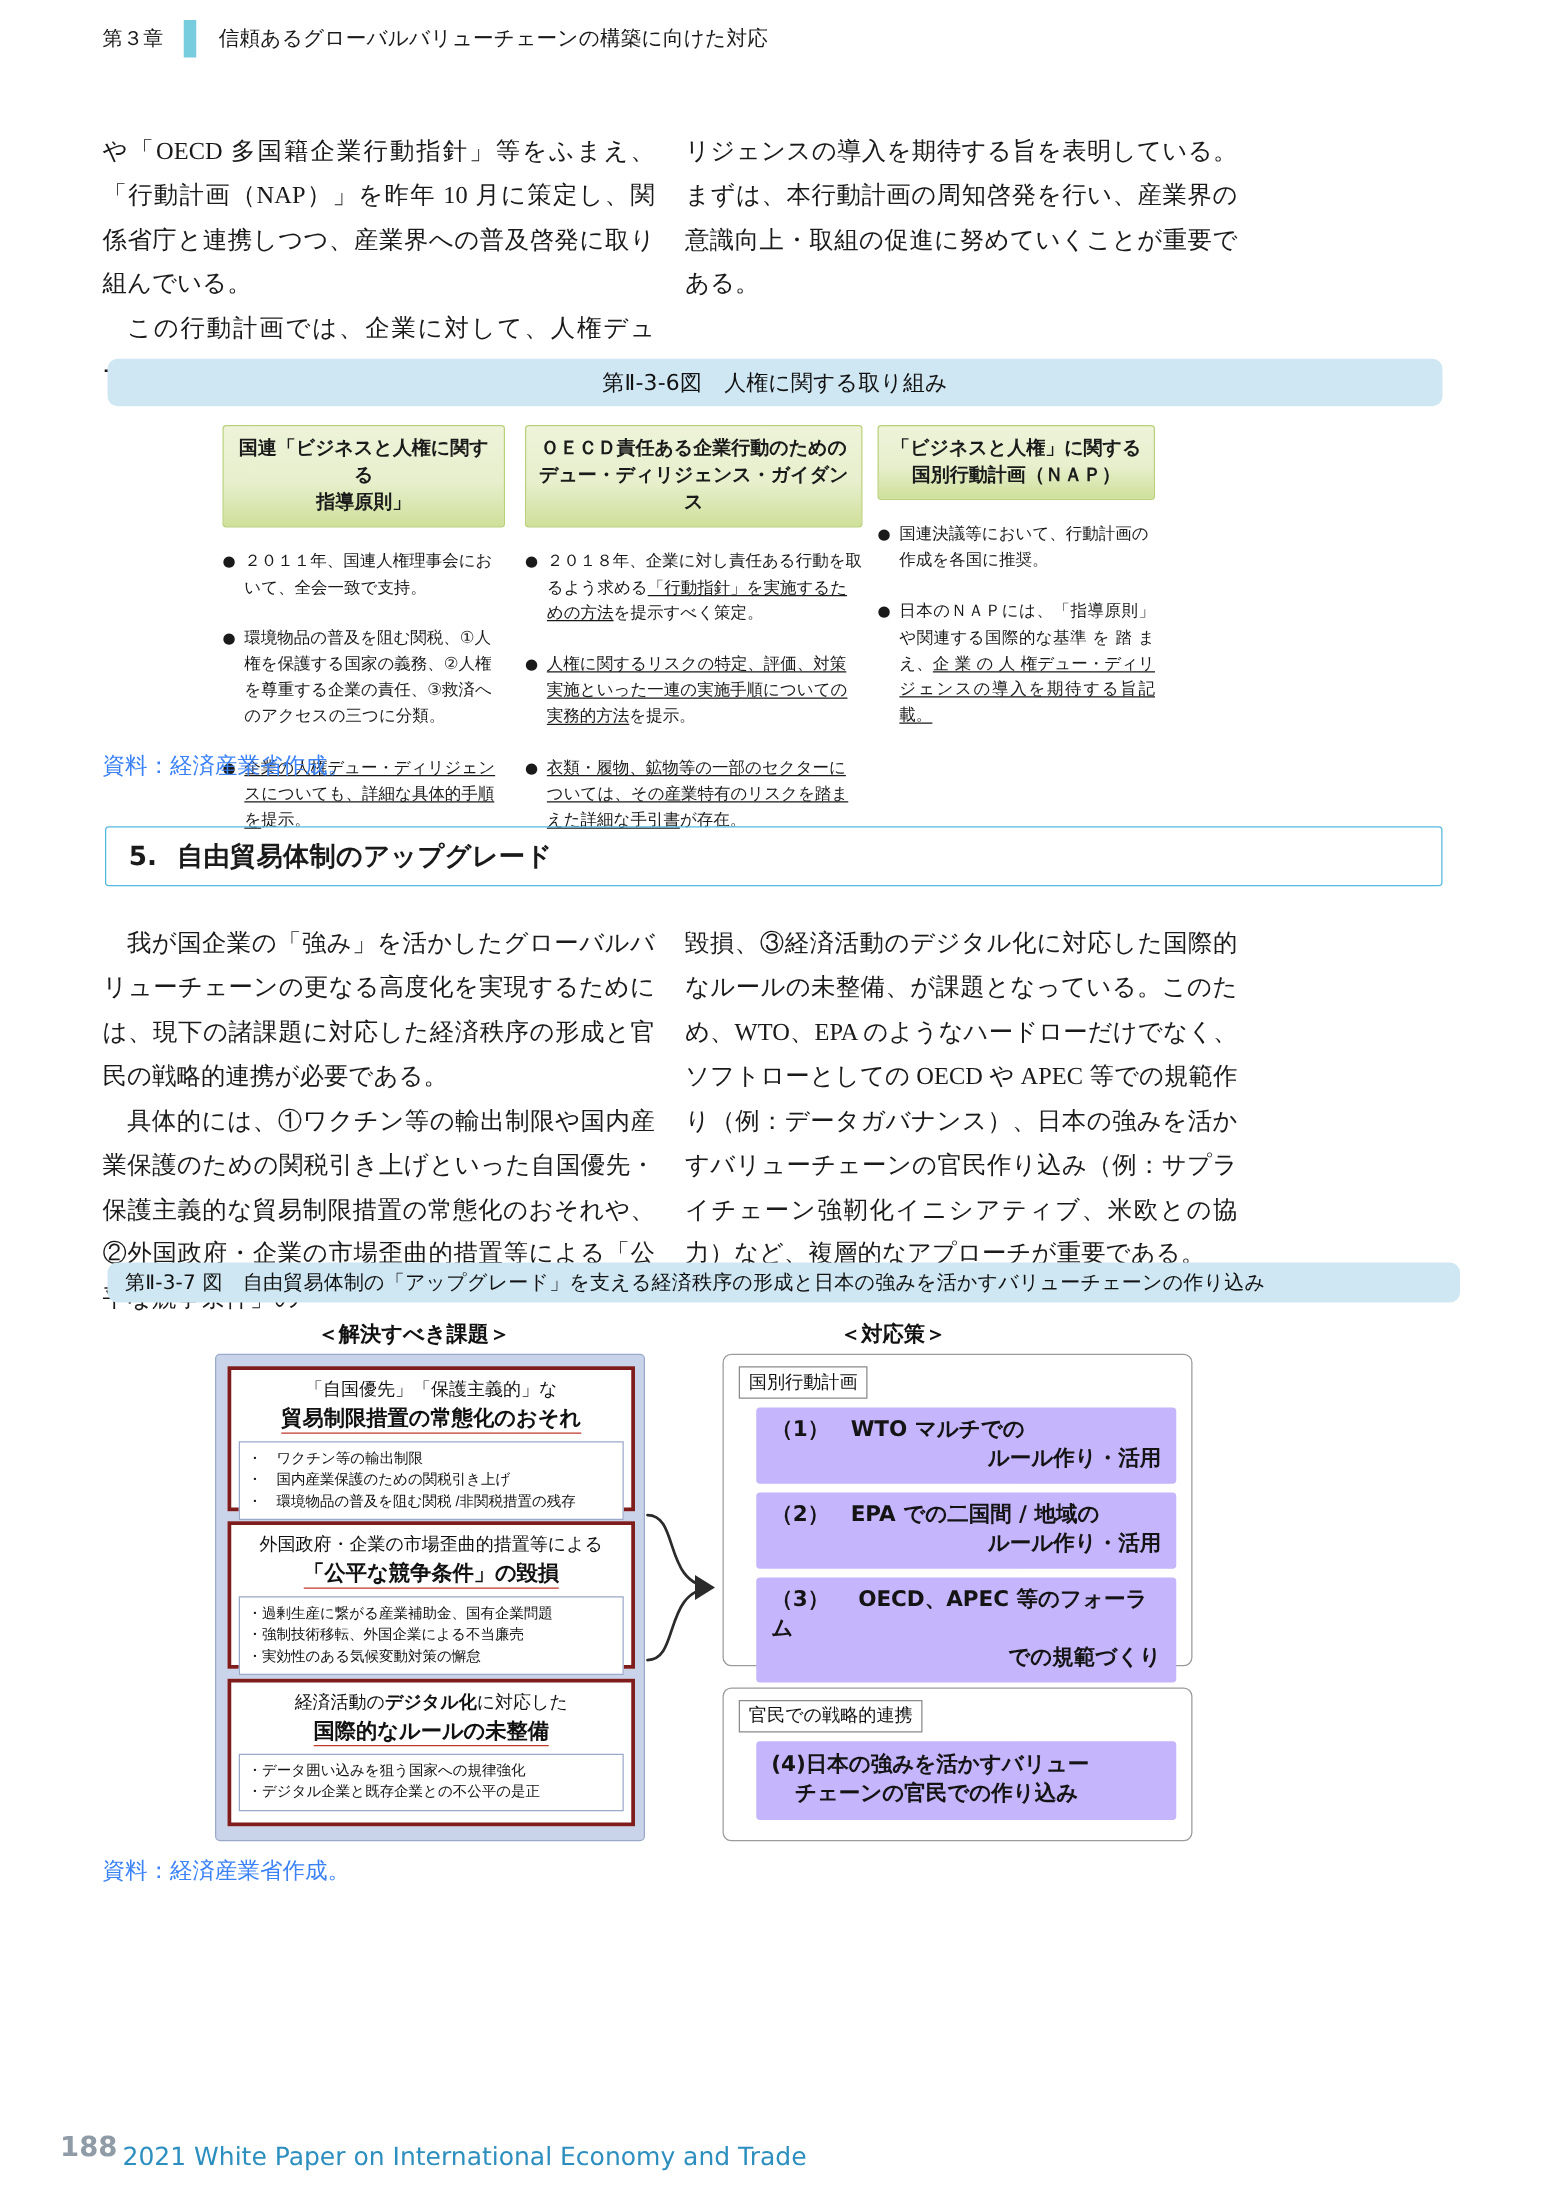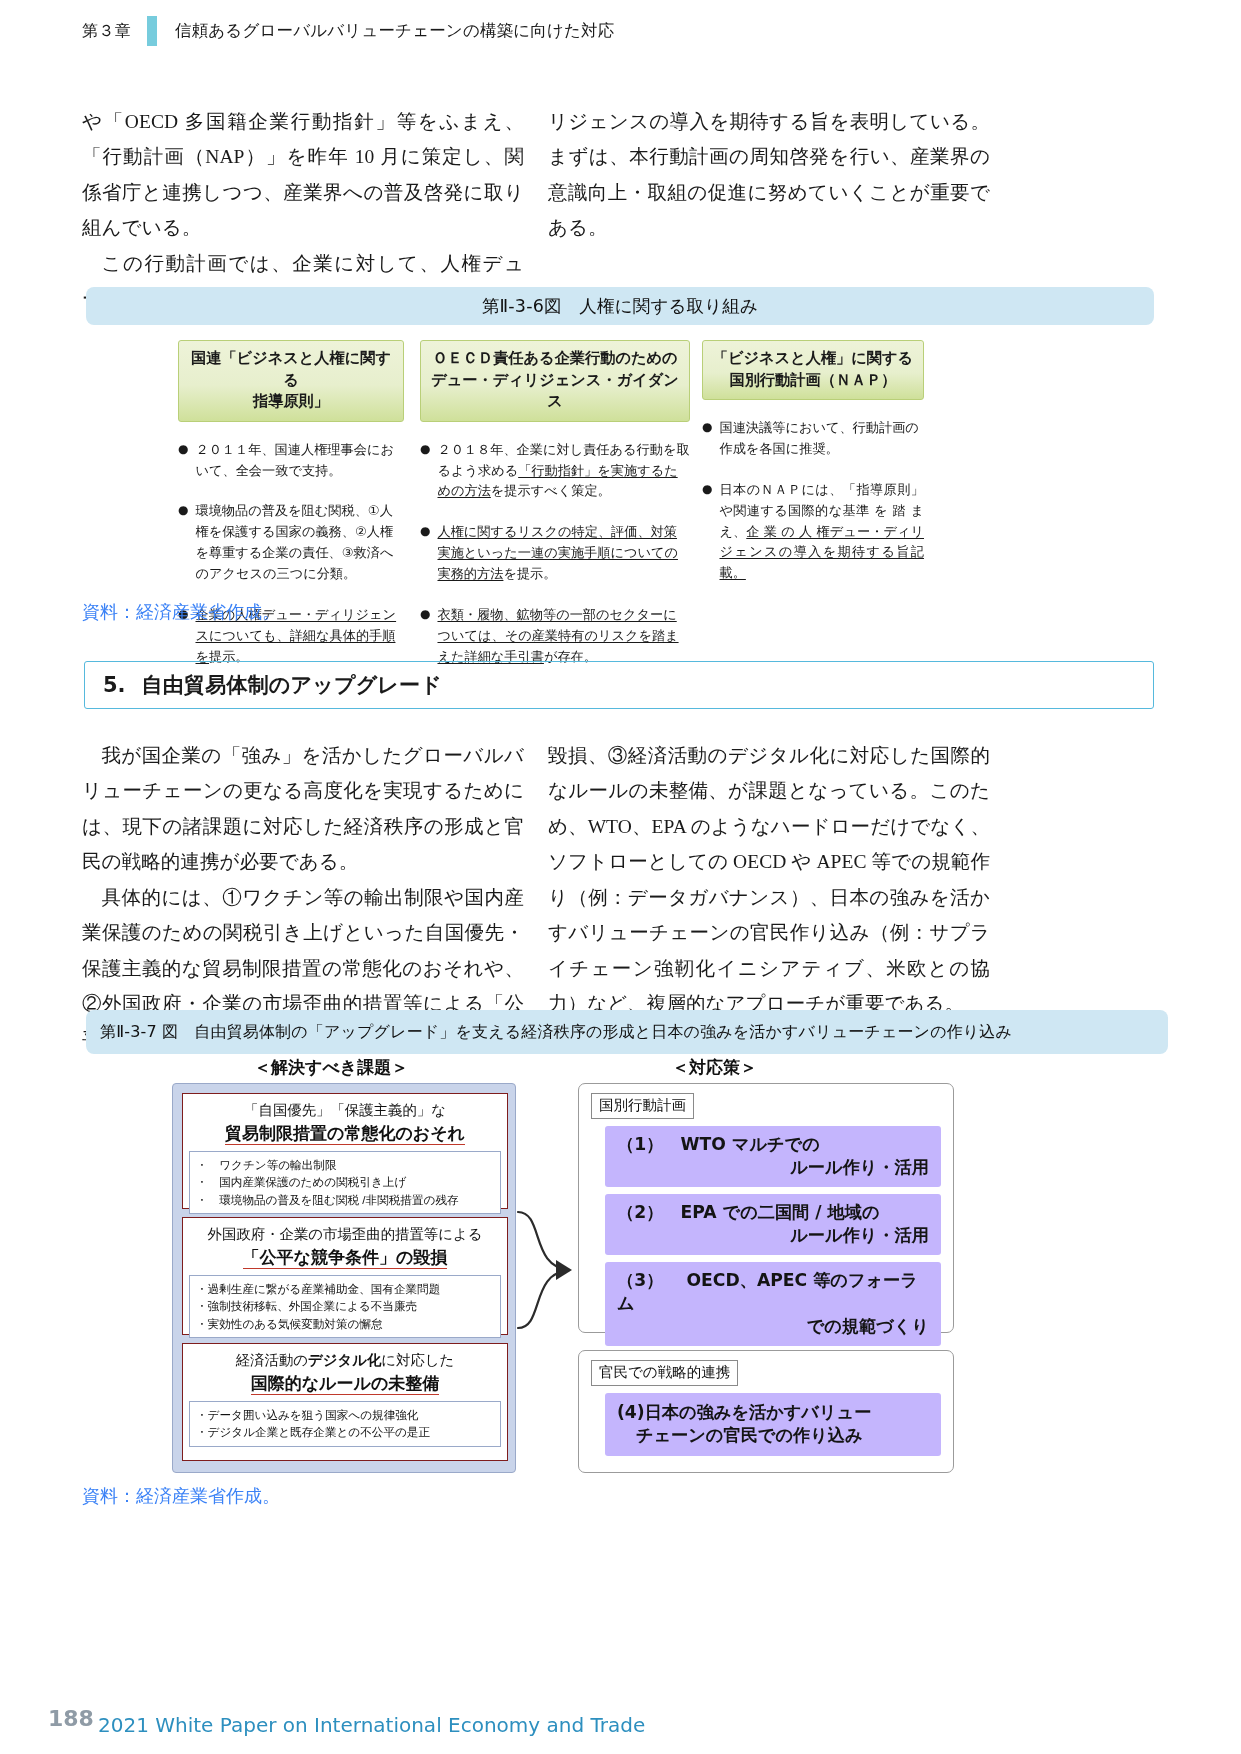--- a/index.html
+++ b/index.html
@@ -163,21 +163,21 @@
   .sec-head .txt {
     margin-left: 16px;
     font-size: 21px;
     font-weight: bold;
     font-family: "DejaVu Sans", "Liberation Sans", sans-serif;
     letter-spacing: 0.01em;
   }
 
   
   #fig2-title {
-    left: 86px; top: 1010px; width: 1068px; height: 44px;
+    left: 86px; top: 1010px; width: 1068px; height: 32px;
     font-size: 16px;
   }
 
   .f2-caption {
     position: absolute;
     font-family: "DejaVu Sans", "Liberation Sans", sans-serif;
     font-weight: bold;
     font-size: 17px;
     color: #111;
   }
@@ -192,21 +192,21 @@
     background: #c9d4ea;
     border: 1px solid #9aa9c9;
     border-radius: 4px;
     box-sizing: border-box;
   }
   .lblock {
     position: absolute;
     left: 9px;
     width: 326px;
     background: #ffffff;
-    border: 1px solid #7f1d1d;
+    border: 3px solid #7f1d1d;
     box-sizing: border-box;
     padding: 7px 6px 6px 6px;
   }
   #lb1 { top: 9px; height: 116px; }
   #lb2 { top: 133px; height: 118px; }
   #lb3 { top: 259px; height: 118px; }
 
   .lb-h1 {
     text-align: center;
     font-family: "DejaVu Sans", "Liberation Sans", sans-serif;

